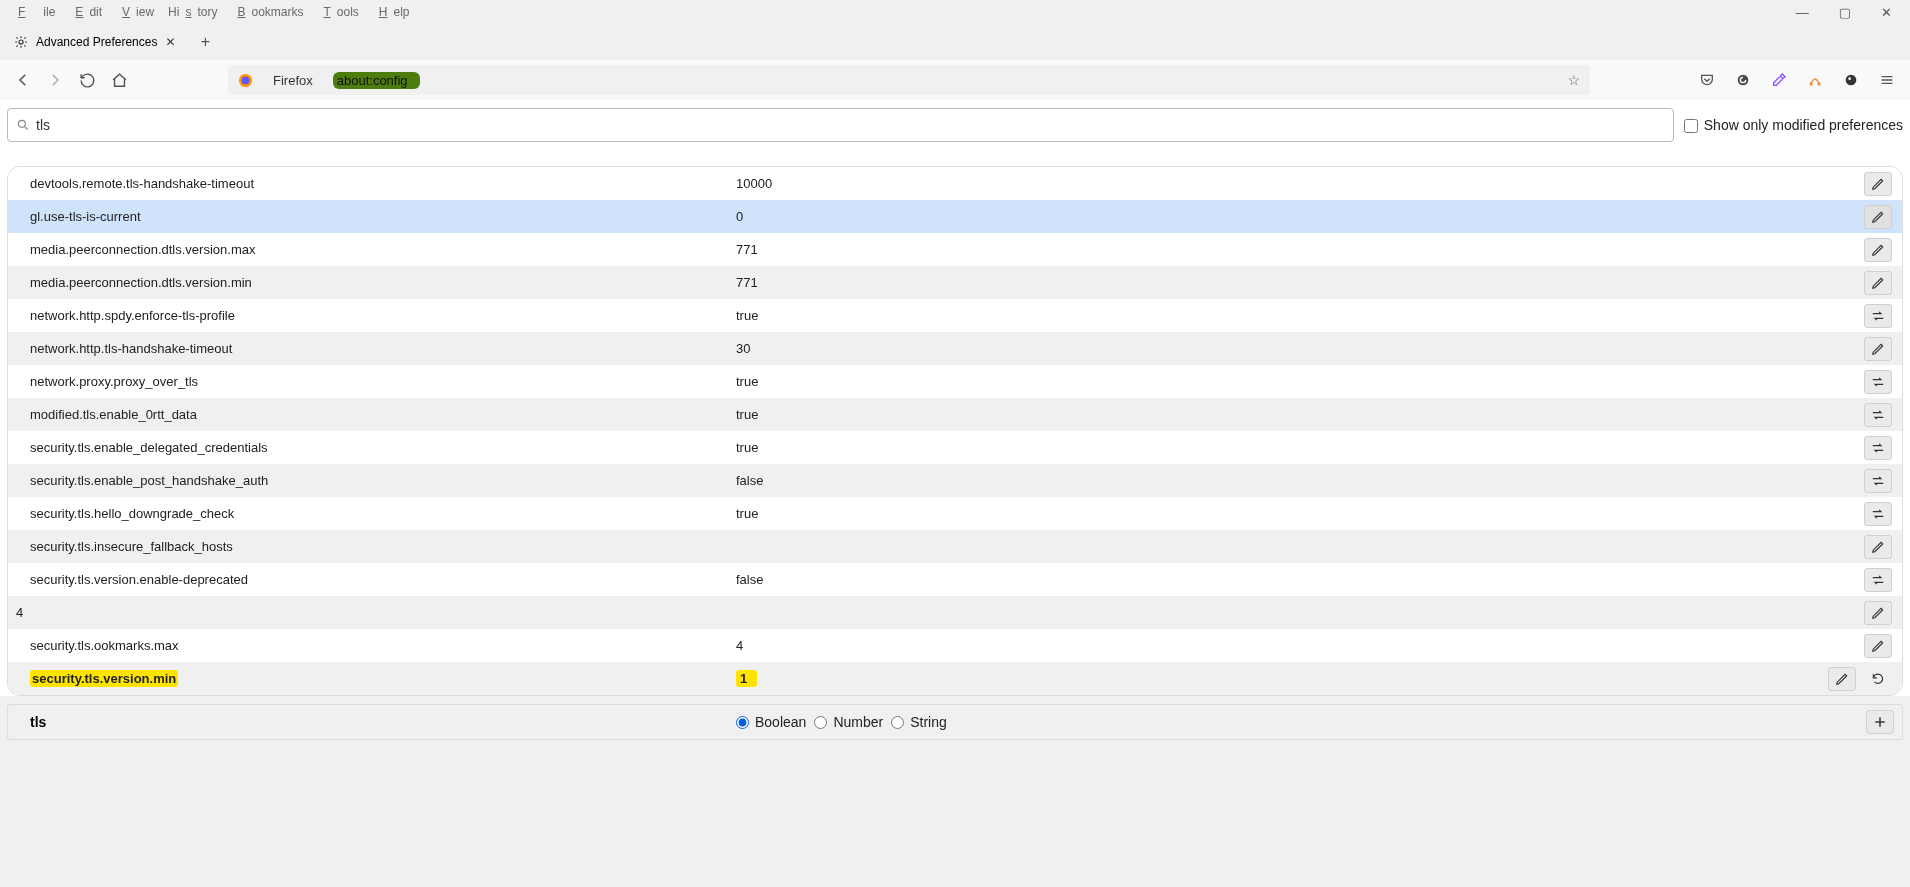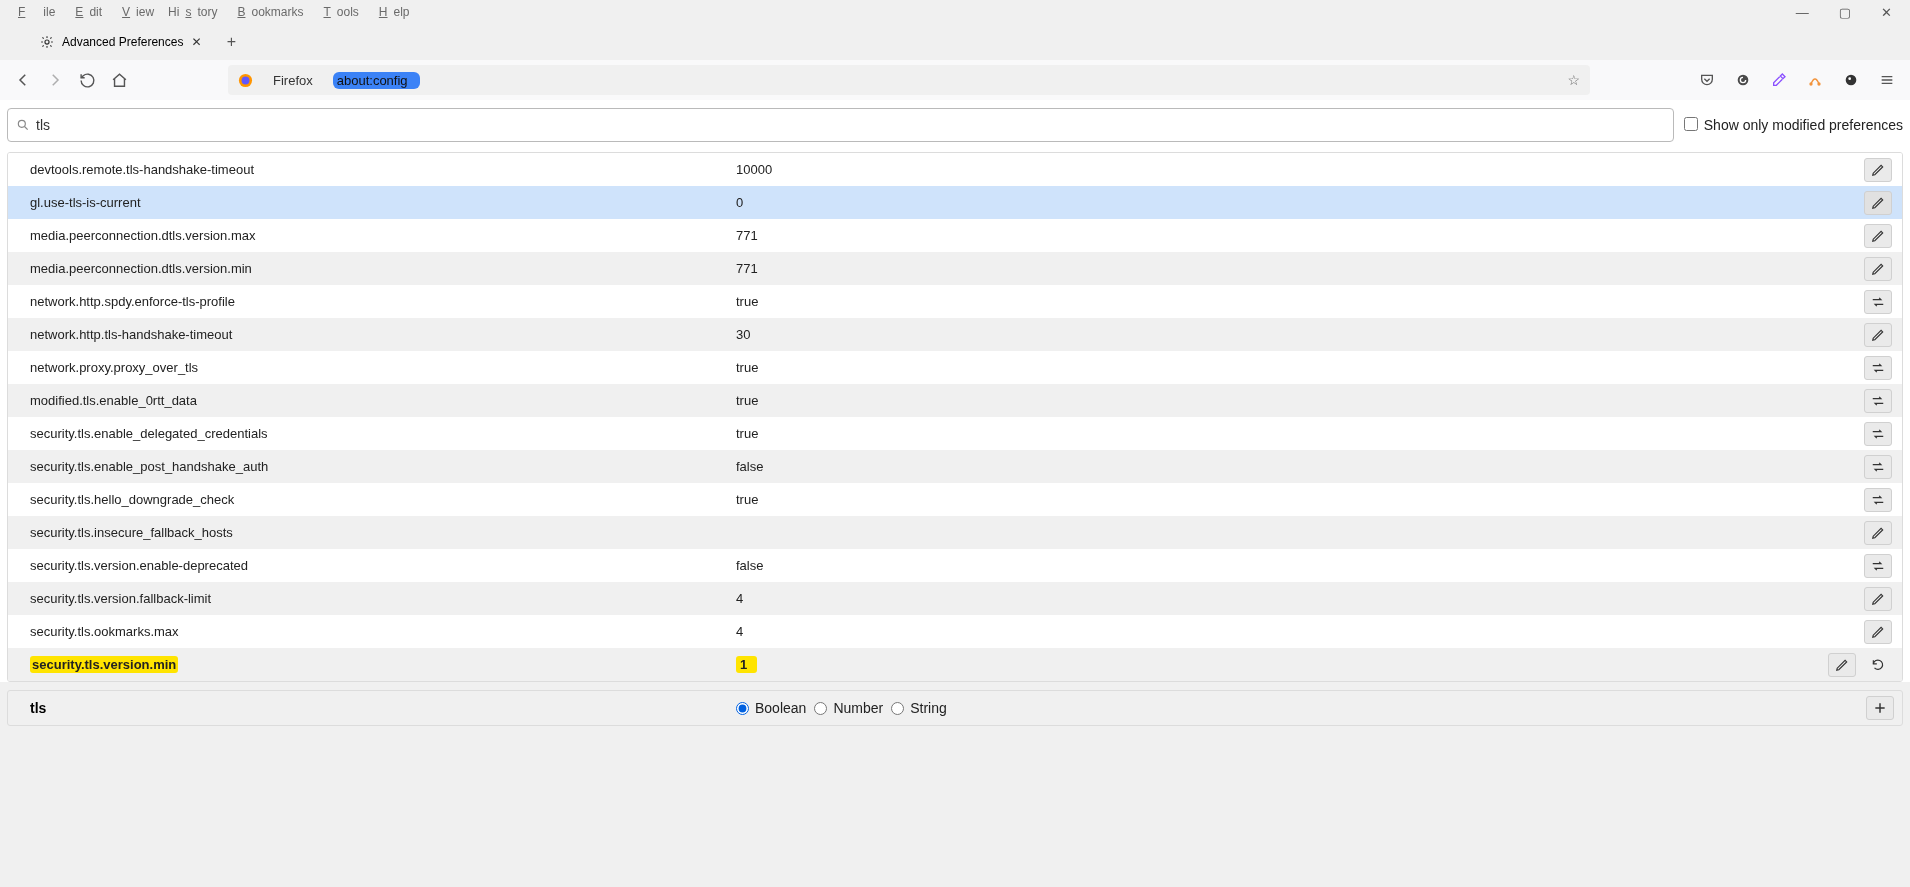--- a/index.html
+++ b/index.html
@@ -29,21 +29,20 @@
       font-size: 13px;
     }
     
     .tabstrip {
       display: flex;
       align-items: center;
       background: #f0f0f0;
       height: 36px;
       padding: 0 4px;
       gap: 6px;
-      margin-left: 26px;
     }
     .tab {
       display: flex;
       align-items: center;
       background: #f0f0f0;
       border-radius: 4px 4px 0 0;
       padding: 0 10px;
       height: 34px;
       gap: 8px;
       max-width: 220px;
@@ -74,21 +73,21 @@
       background: #f0f0f0;
       border-radius: 4px;
       height: 30px;
       padding: 0 10px;
       margin: 0 90px 0 90px;
       gap: 20px;
     }
     .urlbar .ff-logo { width: 15px; height: 15px; }
     .urlbar .identity { color: #343434; font-size: 13px; }
     .urlbar .addr { color: #111; font-size: 13px; padding: 1px 12px 1px 4px; }
-    .hl-yellow { background: #3b82f6; border-radius: 6px; text-align: center; }
+    .hl-yellow { background: #4d7c0f; border-radius: 6px; text-align: center; }
     .urlbar .star { margin-left: auto; color: #666; font-size: 14px; }
     .right-icons { display: flex; gap: 6px; margin-left: 8px; }
     .right-icons .nav-btn svg { width: 16px; height: 16px; }
     
     .content {
       background: #fff;
       margin: 0;
       padding: 8px 7px 0 7px;
     }
     .search-row {
@@ -103,28 +102,28 @@
       border: 1px solid #bababa;
       border-radius: 4px;
       height: 34px;
       padding: 0 8px;
       gap: 6px;
     }
     .searchbox input {
       border: none; outline: none; font-size: 14px; flex: 1; color: #333;
     }
     .show-only {
-      display: flex; align-items: flex-start; gap: 6px; font-size: 14px; color: #222;
+      display: flex; align-items: flex-end; gap: 6px; font-size: 14px; color: #222;
     }
     .show-only input { width: 14px; height: 14px; }
     
     .prefs {
-      margin-top: 10px;
+      margin-top: 24px;
       border: 1px solid #dcdcdc;
-      border-radius: 3px;
+      border-radius: 13px;
       overflow: hidden;
     }
     .pref-row {
       display: flex;
       align-items: center;
       height: 33px;
       padding: 0 8px;
       font-size: 13px;
       color: #222;
     }
@@ -437,21 +436,20 @@
         <div class="pref-value">false</div>
         <div class="pref-actions">
           <div class="icon-btn">
             <svg width="16" height="14" viewBox="0 0 24 24" fill="none" stroke="#333" stroke-width="2">
               <path d="M3 8h14l-3-3M21 16H7l3 3"></path>
             </svg>
           </div>
         </div>
       </div>
       <div class="pref-row">
-        <div class="pref-name">security.tls.version.fallback-limit</div>
         <div class="pref-value">4</div>
         <div class="pref-actions">
           <div class="icon-btn">
             <svg width="14" height="14" viewBox="0 0 24 24" fill="none" stroke="#333" stroke-width="2">
               <path d="M3 21l3.5-.8L20 6.7 17.3 4 3.8 17.5z"></path>
             </svg>
           </div>
         </div>
       </div>
       <div class="pref-row">

